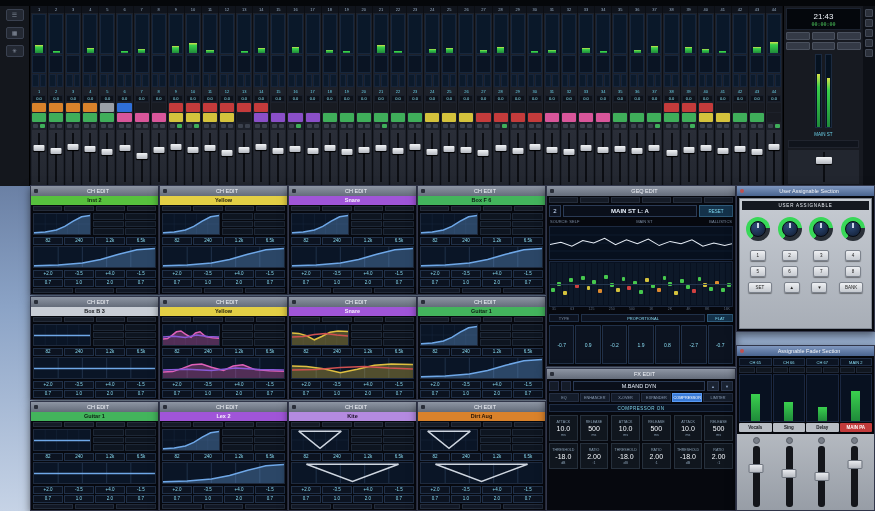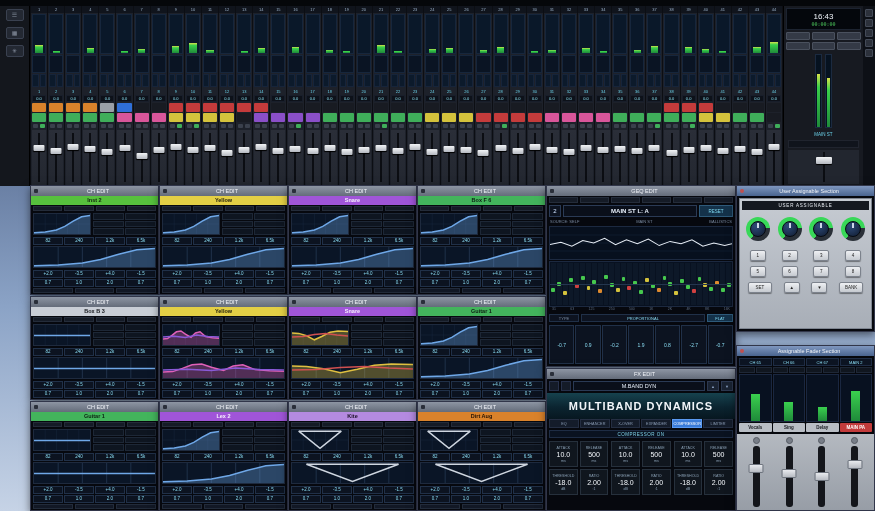--- a/index.html
+++ b/index.html
@@ -1171,21 +1171,21 @@
               <i class="sb" style="background: rgb(63, 174, 90);"></i>
             </div>
             <div class="s-fader">
               <i class="slot"></i>
               <i class="cap" style="bottom: 63%;"></i>
             </div>
           </div>
         </div>
       <div class="master">
         <div class="m-display">
-          <div class="m-clock">16:43</div>
+          <div class="m-clock">21:43</div>
           <div class="m-tc">00:00:00</div>
         </div>
         <div class="m-btns" id="masterBtns">
             <div class="m-btn"></div>
             <div class="m-btn"></div>
             <div class="m-btn"></div>
             <div class="m-btn"></div>
             <div class="m-btn"></div>
             <div class="m-btn"></div>
           </div>
@@ -2190,21 +2190,20 @@
       <span class="tdot"></span>
       <span class="ttext">FX EDIT</span>
     </div>
     <div class="fx-row1">
       <span class="fx-sq"></span>
       <span class="fx-sq"></span>
       <div class="fx-preset">M.BAND DYN</div>
       <span class="fx-btn">▲</span>
       <span class="fx-btn">▼</span>
     </div>
-    <div class="fx-banner">MULTIBAND DYNAMICS</div>
     <div class="fx-tabs" id="fxTabs">
         <span class="tab">EQ</span>
         <span class="tab">ENHANCER</span>
         <span class="tab">X-OVER</span>
         <span class="tab">EXPANDER</span>
         <span class="tab active">COMPRESSOR</span>
         <span class="tab">LIMITER</span>
       </div>
     <div class="fx-section">COMPRESSOR ON</div>
     <div class="fx-params" id="fxParams">

